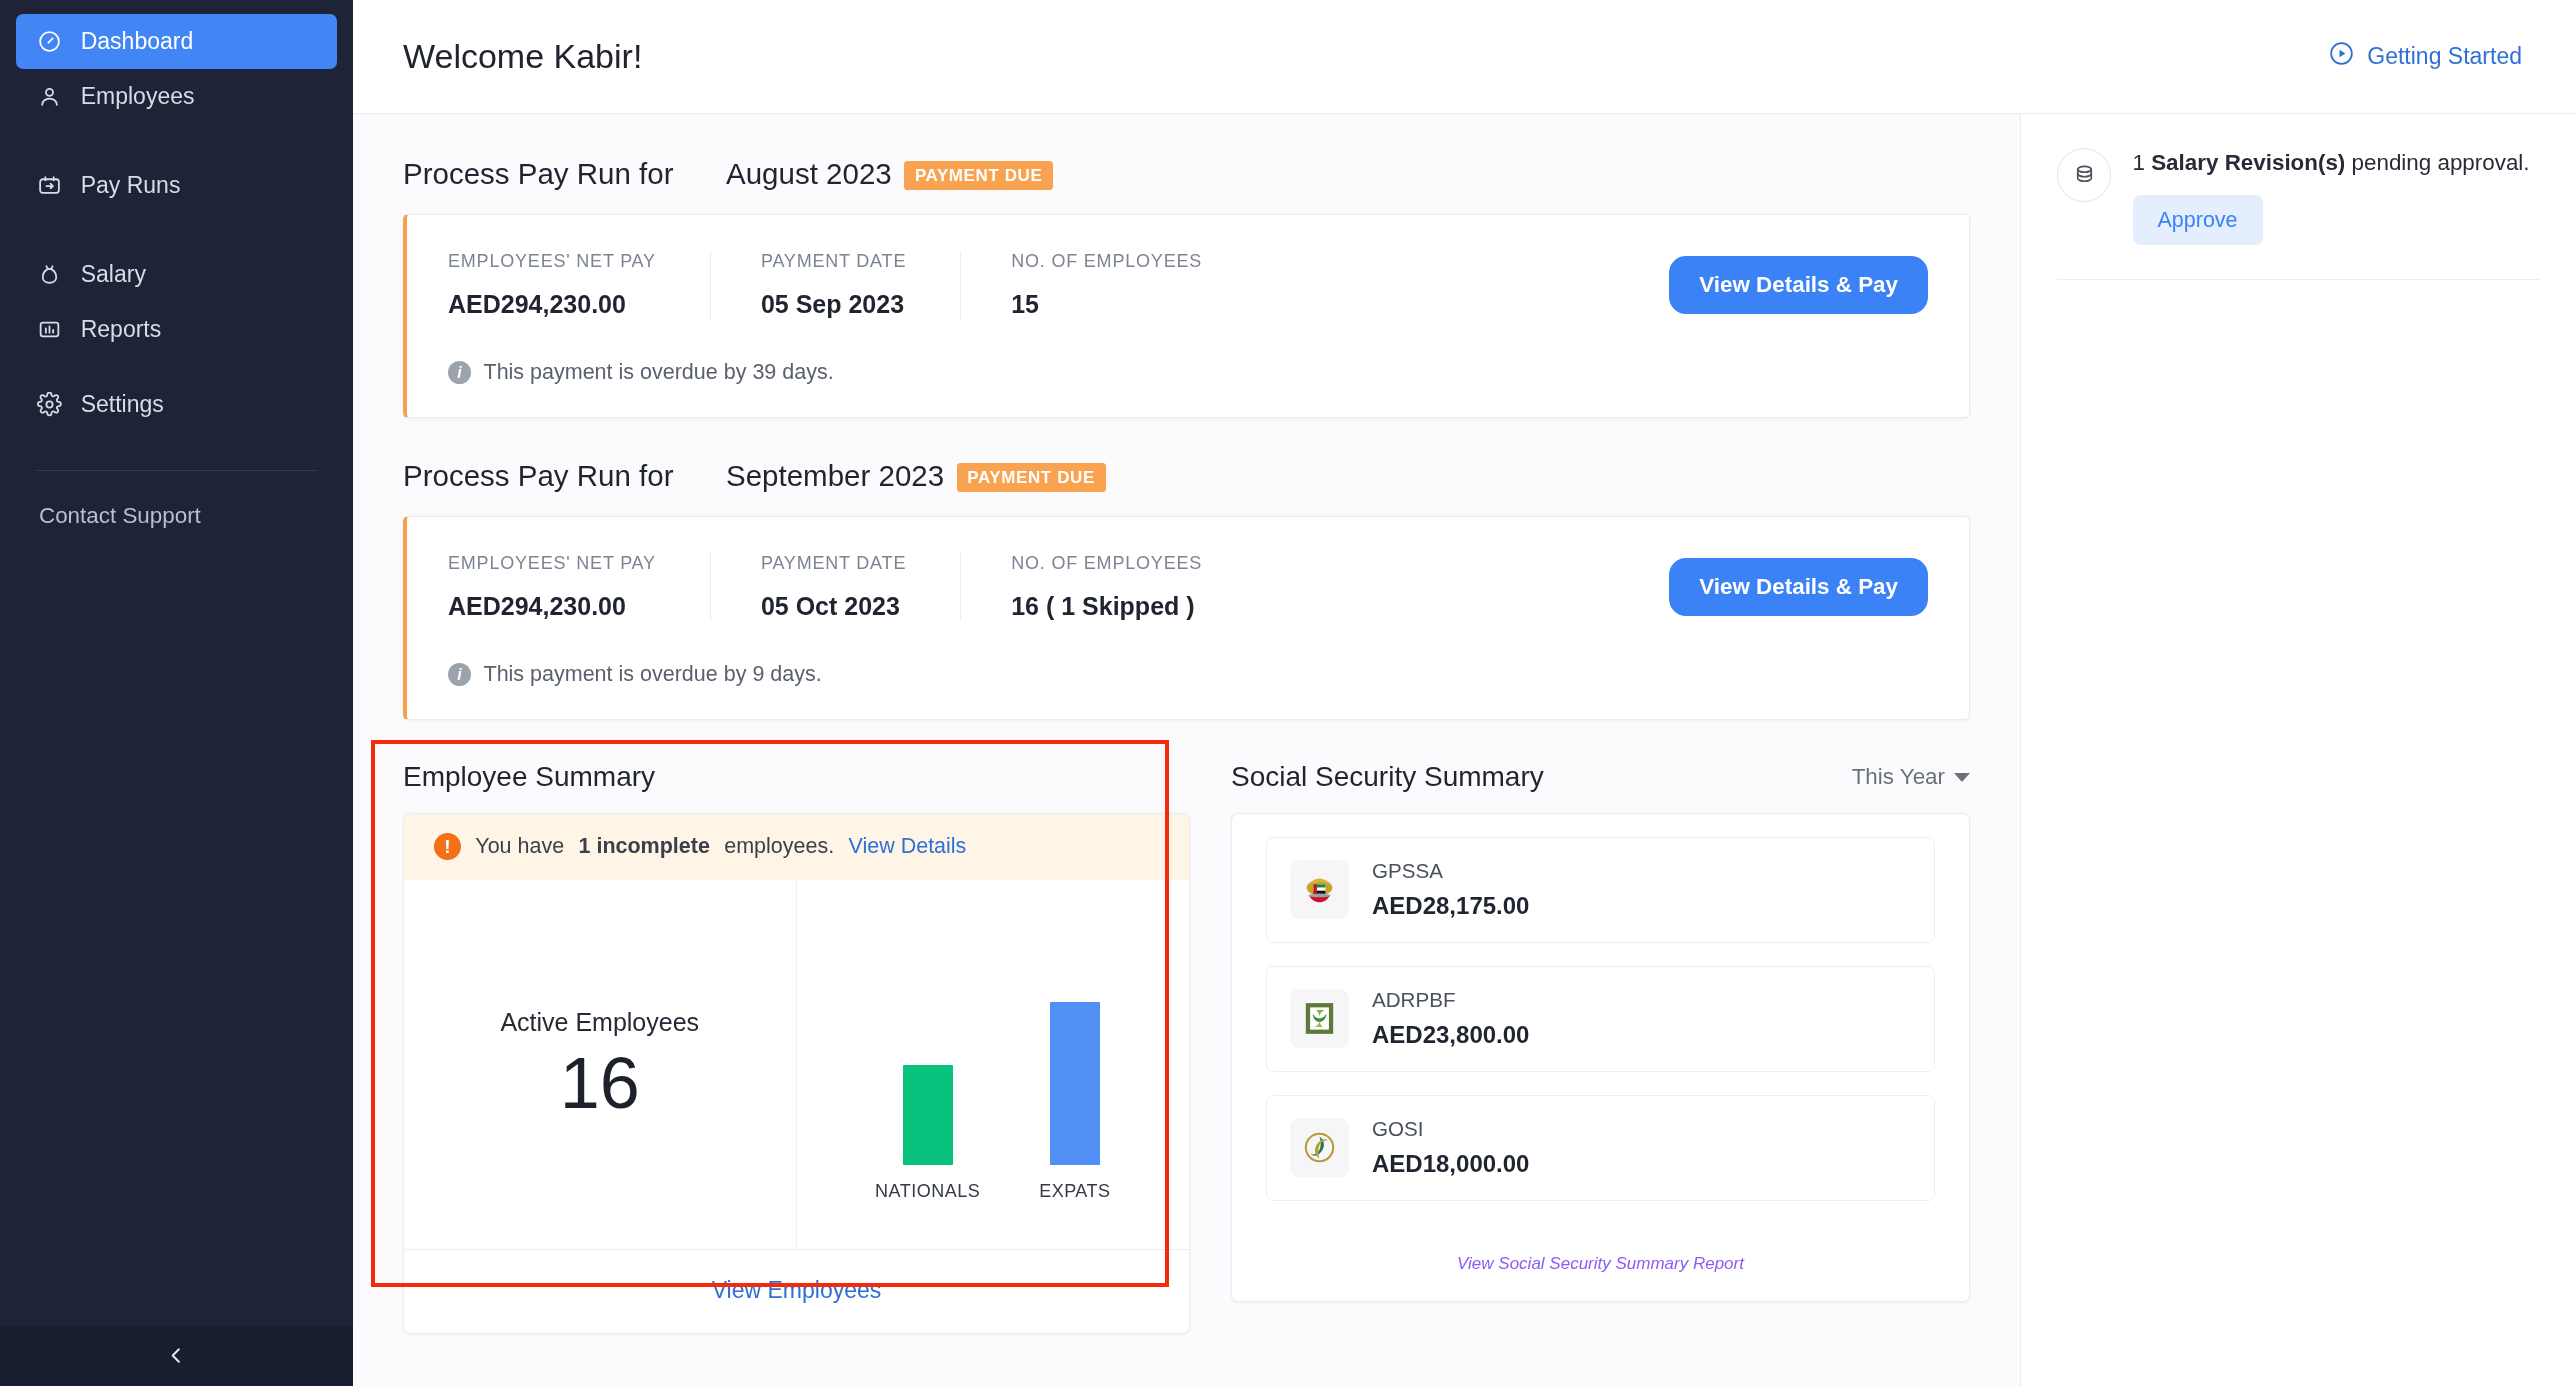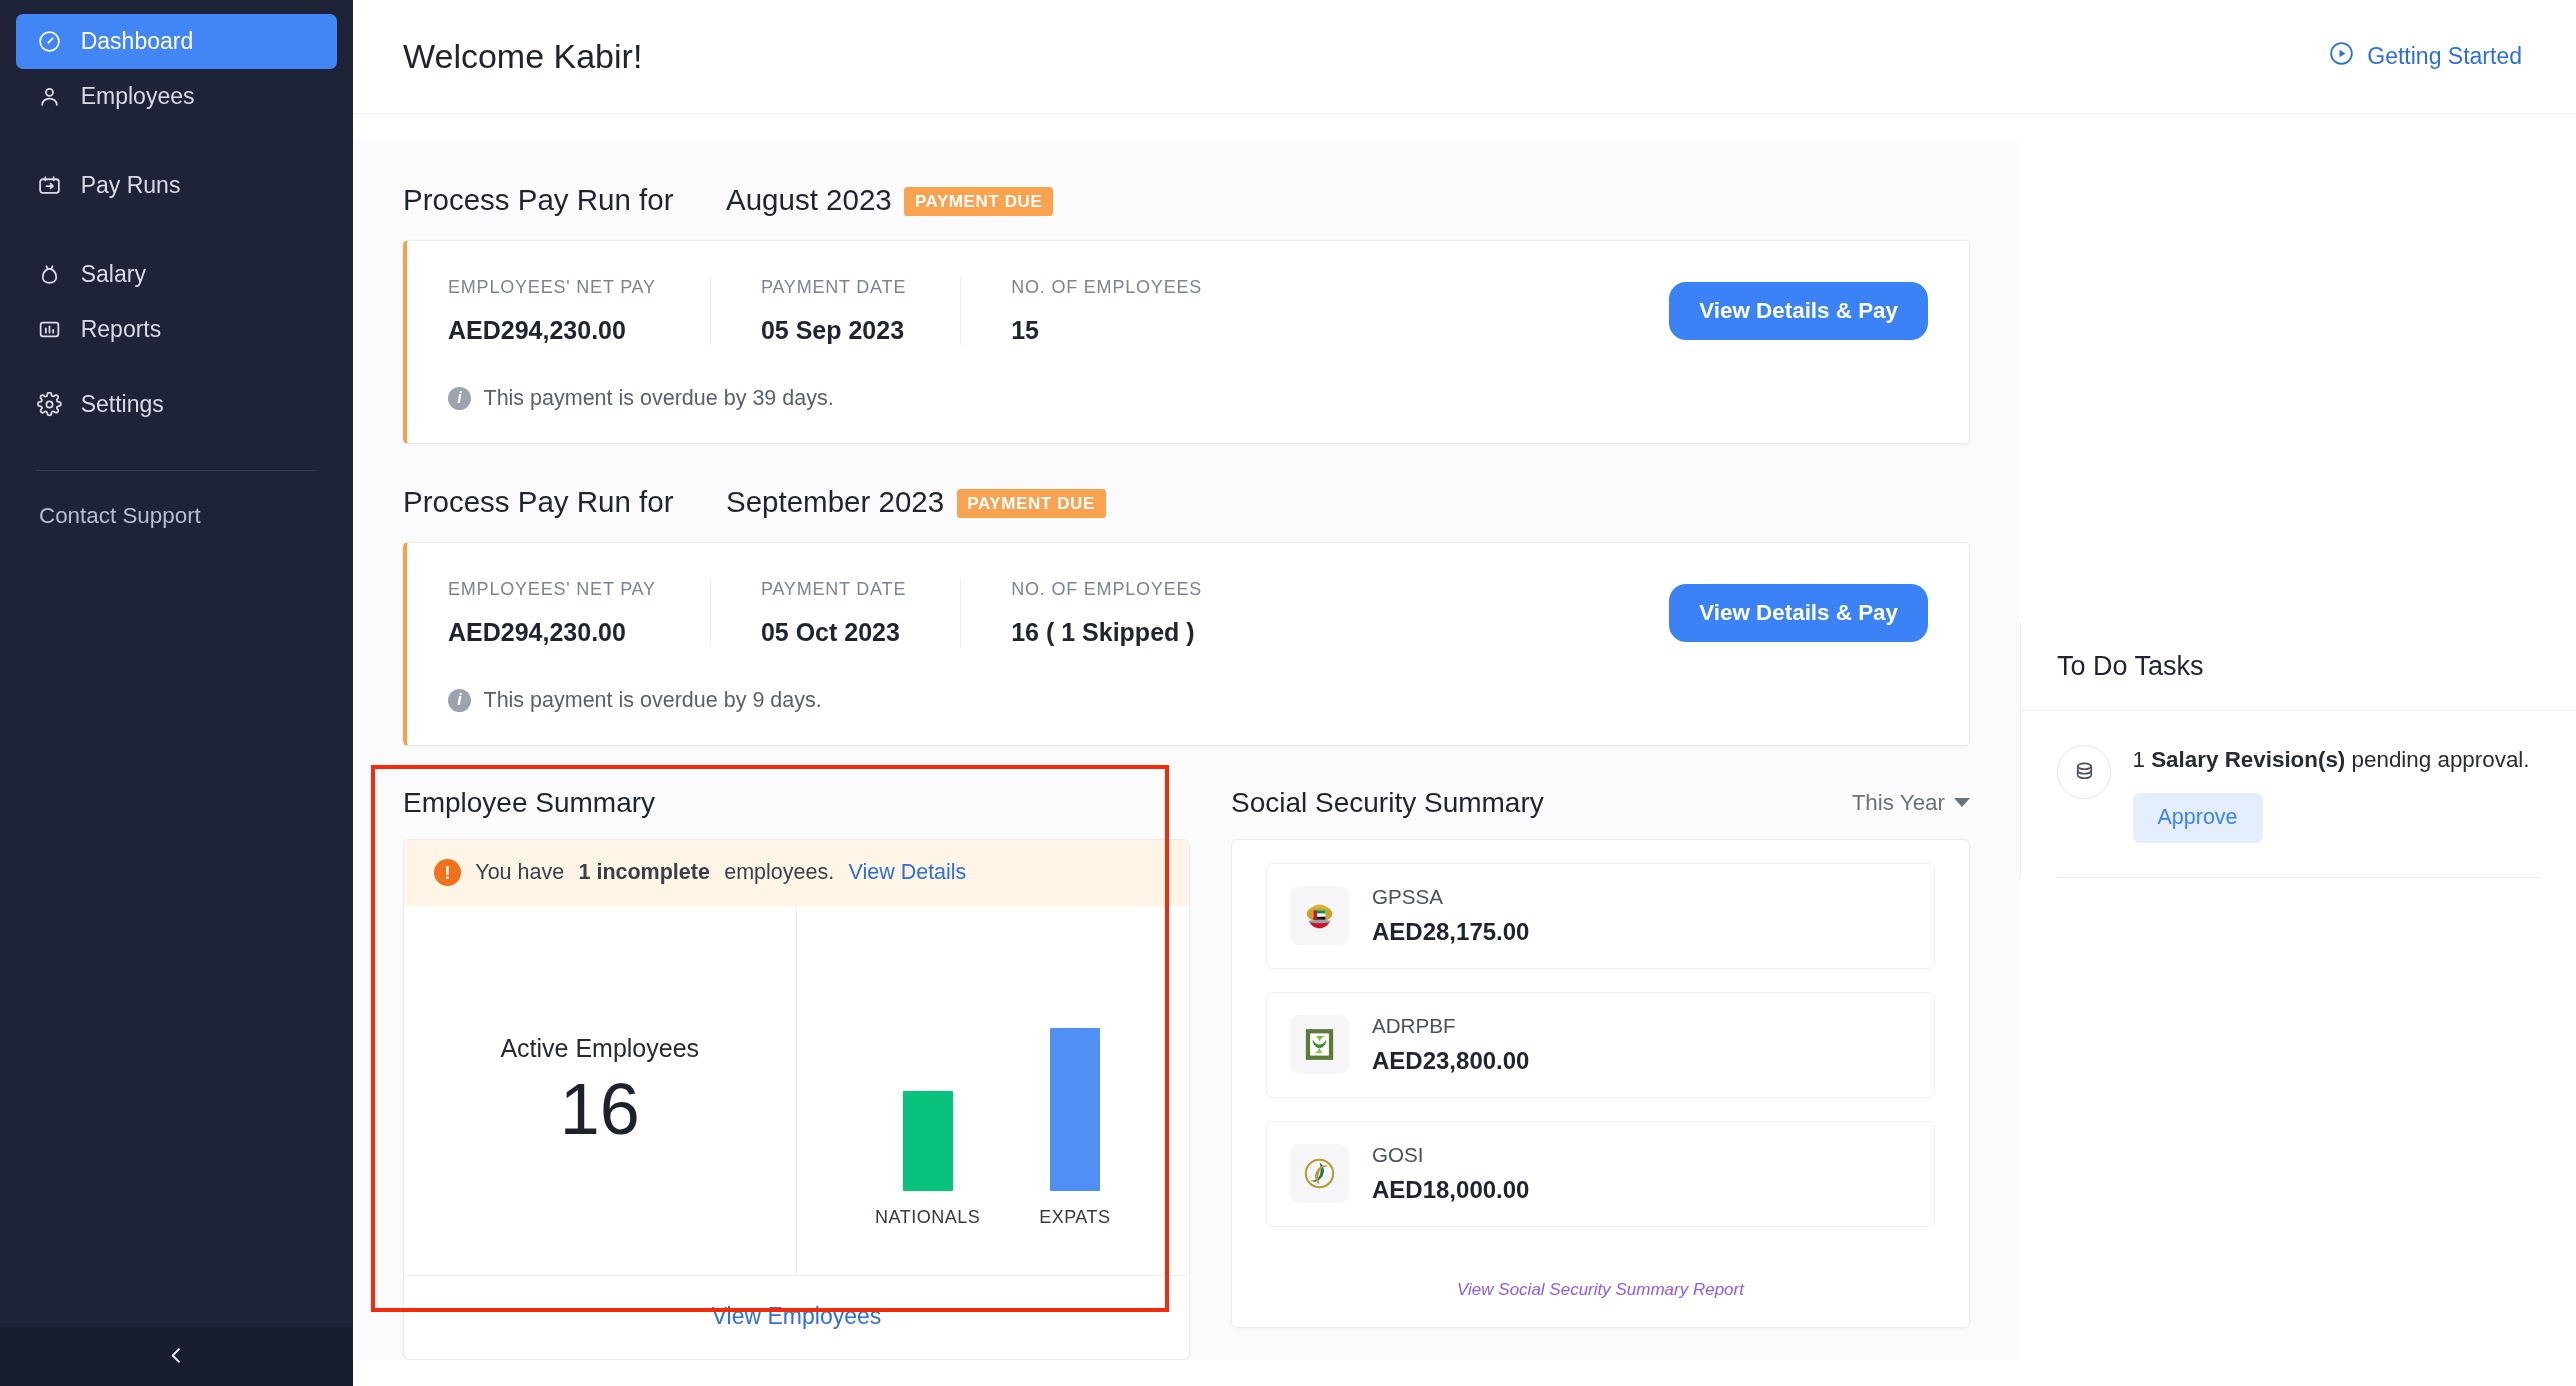--- a/index.html
+++ b/index.html
@@ -68,21 +68,21 @@
     border-bottom: 0.9px solid #ececf1;
     background: #fff;
   }
   .welcome { font-size: 34px; color: #20242e; font-weight: 400; }
   .getting-started {
     display: flex; align-items: center; gap: 12.5px;
     color: #2f70d6; font-size: 23px; cursor: pointer;
   }
   .getting-started svg { width: 27px; height: 27px; }
 
-  .body-row { flex: 1 1 auto; display: flex; min-height: 0; align-items: center; }
+  .body-row { flex: 1 1 auto; display: flex; min-height: 0; }
 
   .center-col {
     flex: 1 1 auto; min-width: 0;
     background: #fbfbfd;
     padding: 43px 50px 0 50px;
     overflow: hidden;
   }
 
   
   .payrun-title {
@@ -527,21 +527,20 @@
 
               </div>
               <div class="ss-footer">View Social Security Summary Report</div>
             </div>
           </div>
 
         </div>
       </section>
 
       <aside class="right-col">
-        <div class="todo-head">To Do Tasks</div>
         <div class="todo-item">
           <span class="todo-icon">
             <svg viewBox="0 0 24 24" fill="none" stroke="#4b505b" stroke-width="1.5" stroke-linecap="round" stroke-linejoin="round">
               <ellipse cx="12" cy="6.5" rx="6" ry="2.6"></ellipse>
               <path d="M6 6.5v4c0 1.4 2.7 2.6 6 2.6s6-1.2 6-2.6v-4"></path>
               <path d="M6 10.5v4c0 1.4 2.7 2.6 6 2.6s6-1.2 6-2.6v-4"></path>
             </svg>
           </span>
           <span>
             <span class="todo-text"><span>1 </span><b>Salary Revision(s)</b><span> pending approval.</span></span>

